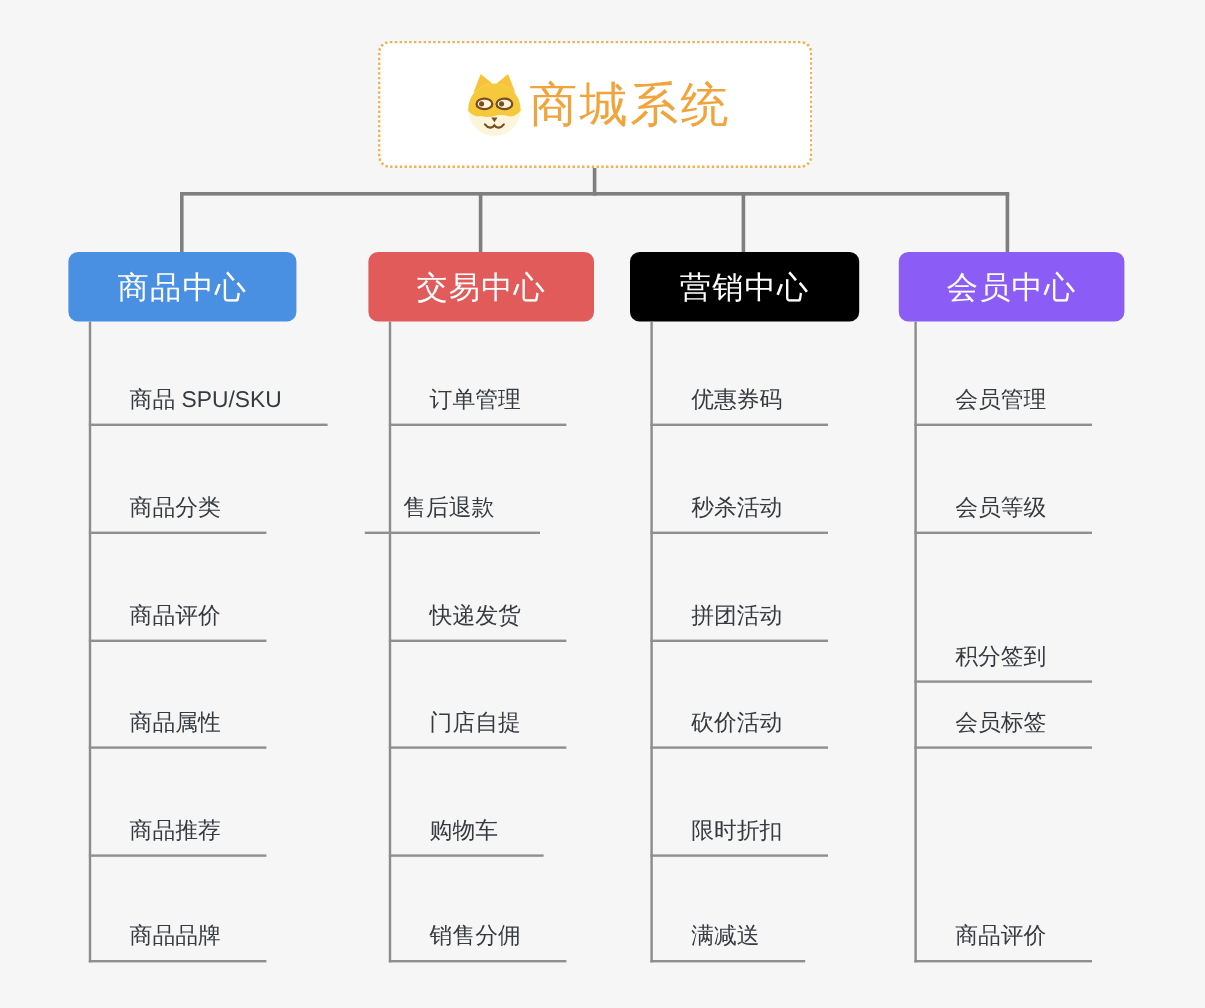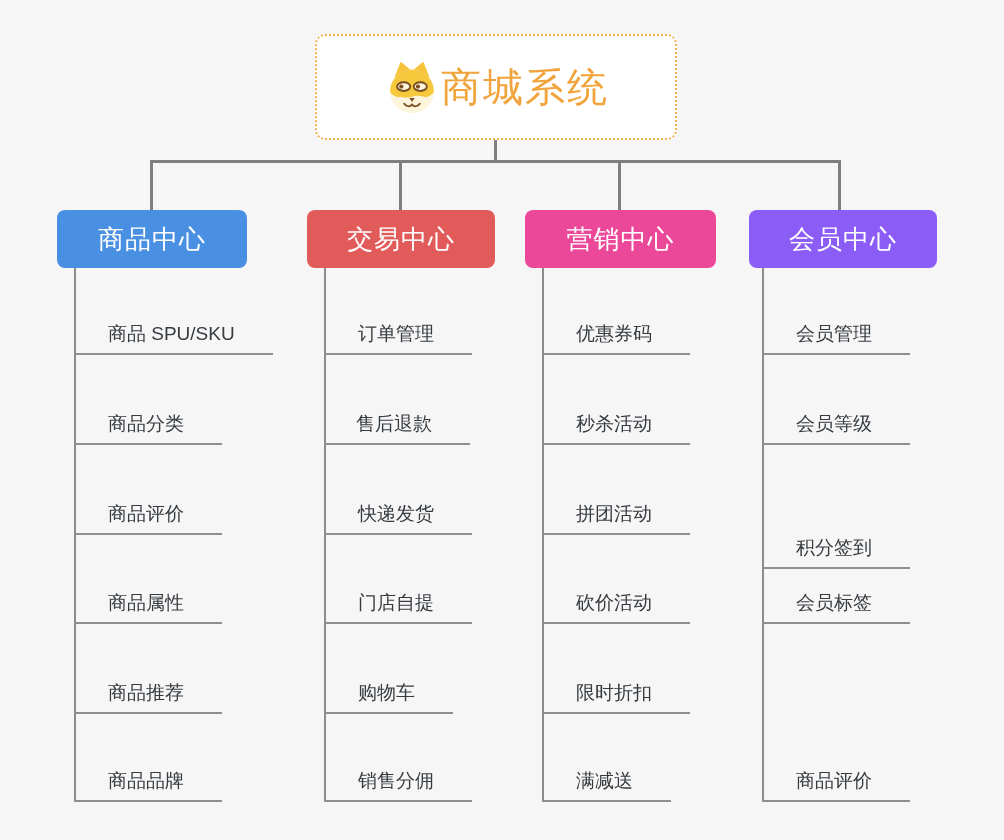--- a/index.html
+++ b/index.html
@@ -62,27 +62,27 @@
   <div class="leaf" style="left:74px; top:321px;">商品 SPU/SKU</div>
   <div class="leaf" style="left:74px; top:411px;">商品分类</div>
   <div class="leaf" style="left:74px; top:501px;">商品评价</div>
   <div class="leaf" style="left:74px; top:590px;">商品属性</div>
   <div class="leaf" style="left:74px; top:680px;">商品推荐</div>
   <div class="leaf" style="left:74px; top:768px;">商品品牌</div>
 
   <div class="branch-node" style="left: 307px; width: 188px; background-color: rgb(226, 91, 91);">交易中心</div>
   <div class="spine" style="left:324px;"></div>
   <div class="leaf" style="left:324px; top:321px;">订单管理</div>
-  <div class="leaf" style="left:324px; top:411px;padding-left:32px;">售后退款</div>
+  <div class="leaf" style="left:304px; top:411px;padding-left:32px;">售后退款</div>
   <div class="leaf" style="left:324px; top:501px;">快递发货</div>
   <div class="leaf" style="left:324px; top:590px;">门店自提</div>
   <div class="leaf" style="left:324px; top:680px;">购物车</div>
   <div class="leaf" style="left:324px; top:768px;">销售分佣</div>
 
-  <div class="branch-node" style="left: 525px; width: 191px; background-color: #ec4899;">营销中心</div>
+  <div class="branch-node" style="left: 525px; width: 191px; background-color: #000000;">营销中心</div>
   <div class="spine" style="left:542px;"></div>
   <div class="leaf" style="left:542px; top:321px;">优惠券码</div>
   <div class="leaf" style="left:542px; top:411px;">秒杀活动</div>
   <div class="leaf" style="left:542px; top:501px;">拼团活动</div>
   <div class="leaf" style="left:542px; top:590px;">砍价活动</div>
   <div class="leaf" style="left:542px; top:680px;">限时折扣</div>
   <div class="leaf" style="left:542px; top:768px;">满减送</div>
 
   <div class="branch-node" style="left: 749px; width: 188px; background-color: #8b5cf6;">会员中心</div>
   <div class="spine" style="left:762px;"></div>

